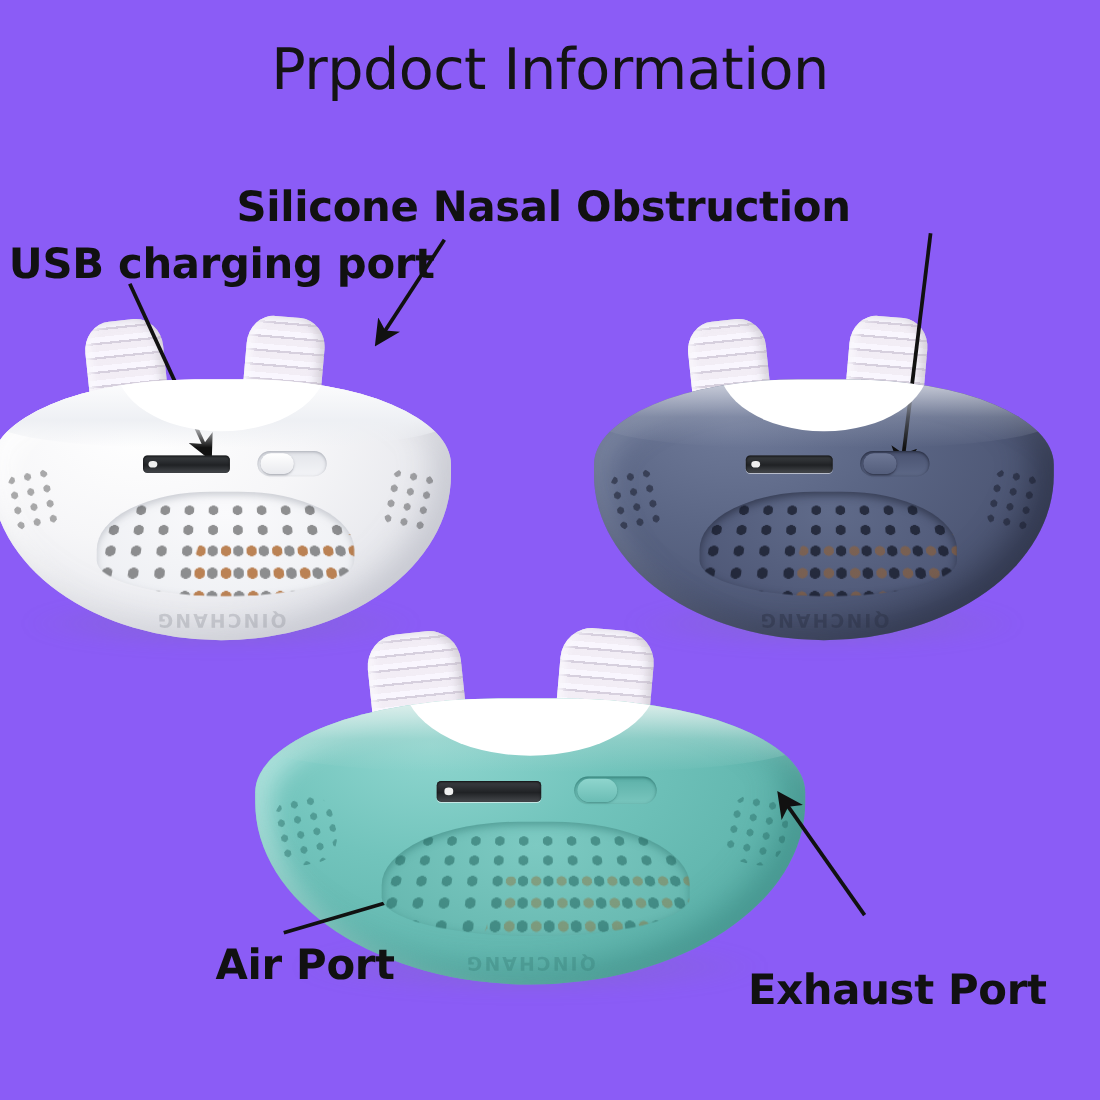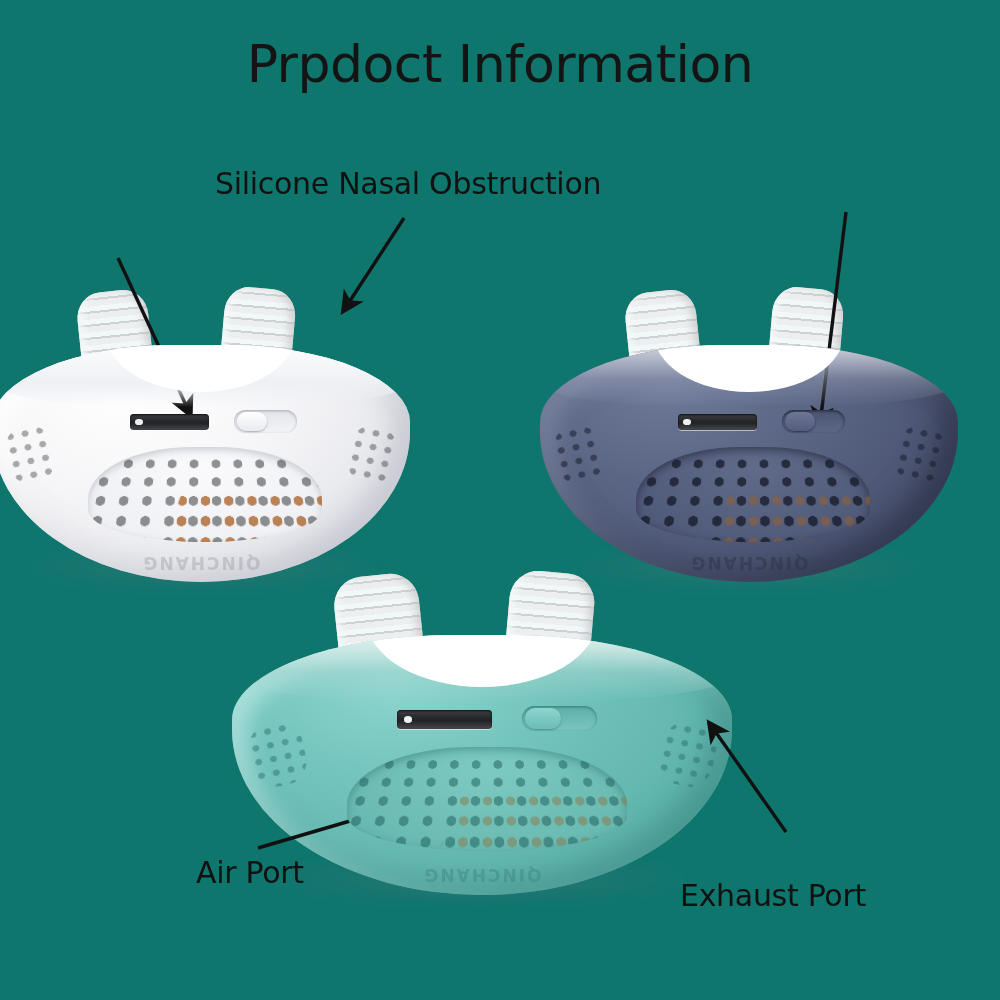--- a/index.html
+++ b/index.html
@@ -1,31 +1,31 @@
 <!DOCTYPE html>
 <html><head>
 <meta charset="utf-8">
 <style>
   * { margin:0; padding:0; box-sizing:border-box; }
   html,body { width:1000px; height:1000px; background:#ffffff; }
   body { font-family:"Liberation Sans", sans-serif; position:relative; overflow:hidden; }
 
-  #stage { position:absolute; inset:0; width:1000px; height:1000px; background:#0f766e; }
+  #stage { position:absolute; inset:0; width:1000px; height:1000px; background:#8b5cf6; }
 
   .page-title{
     position:absolute; left:0; top:34px; width:1000px; text-align:center;
     font-family:"DejaVu Sans", sans-serif;
     font-size:52px; font-weight:400; color:#141414; letter-spacing:-0.5px;
     white-space:nowrap;
   }
 
   .callout{
     position:absolute;
     font-family:"DejaVu Sans", sans-serif;
-    font-size:30px; font-weight:400; color:#111; white-space:nowrap;
+    font-size:38px; font-weight:700; color:#111; white-space:nowrap;
     letter-spacing:-0.3px;
   }
   .cl-usb   { left:8px;   top:218px; }
   .cl-sil   { left:215px; top:166px; }
   .cl-pwr   { left:758px; top:170px; }
   .cl-air   { left:196px; top:855px; }
   .cl-exh   { left:680px; top:838px;margin-top:40px; }
 
   svg.arrows{ position:absolute; left:0; top:0; width:1000px; height:1000px; pointer-events:none; }
 
@@ -241,20 +241,21 @@
         <div class="knob"></div>
       </div>
       <div class="grille">
         <div class="holes"></div>
         <div class="holes warm"></div>
       </div>
       <div class="brand">QINCHANG</div>
     </div>
   </div>
 
+  <div class="callout cl-usb">USB charging port</div>
   <div class="callout cl-sil">Silicone Nasal Obstruction</div>
   <div class="callout cl-air">Air Port</div>
   <div class="callout cl-exh">Exhaust Port</div>
 
   <svg class="arrows" viewBox="0 0 1000 1000">
     <defs>
       <marker id="ah" viewBox="0 0 12 12" refX="9" refY="6" markerWidth="7" markerHeight="7" orient="auto-start-reverse">
         <path d="M0,0 L12,6 L0,12 L3.2,6 Z" fill="#111"></path>
       </marker>
     </defs>

